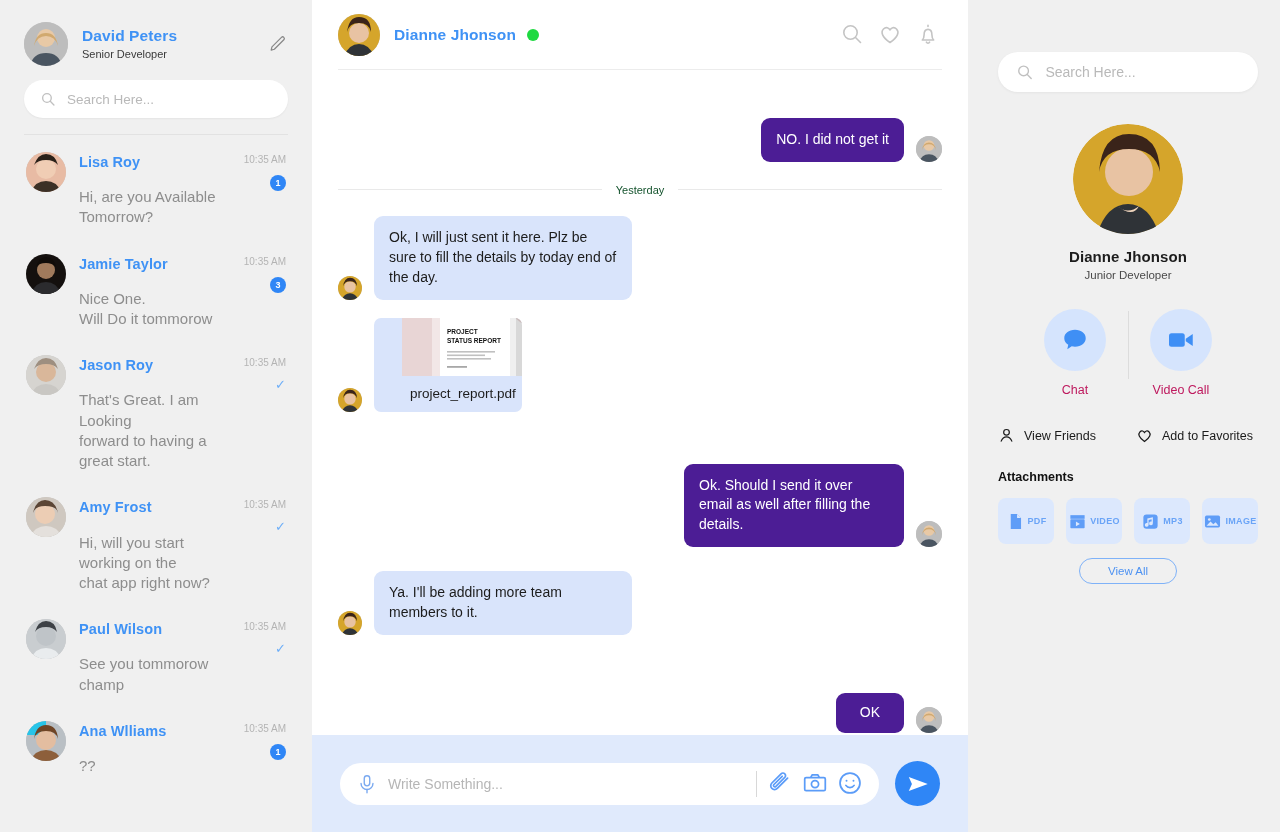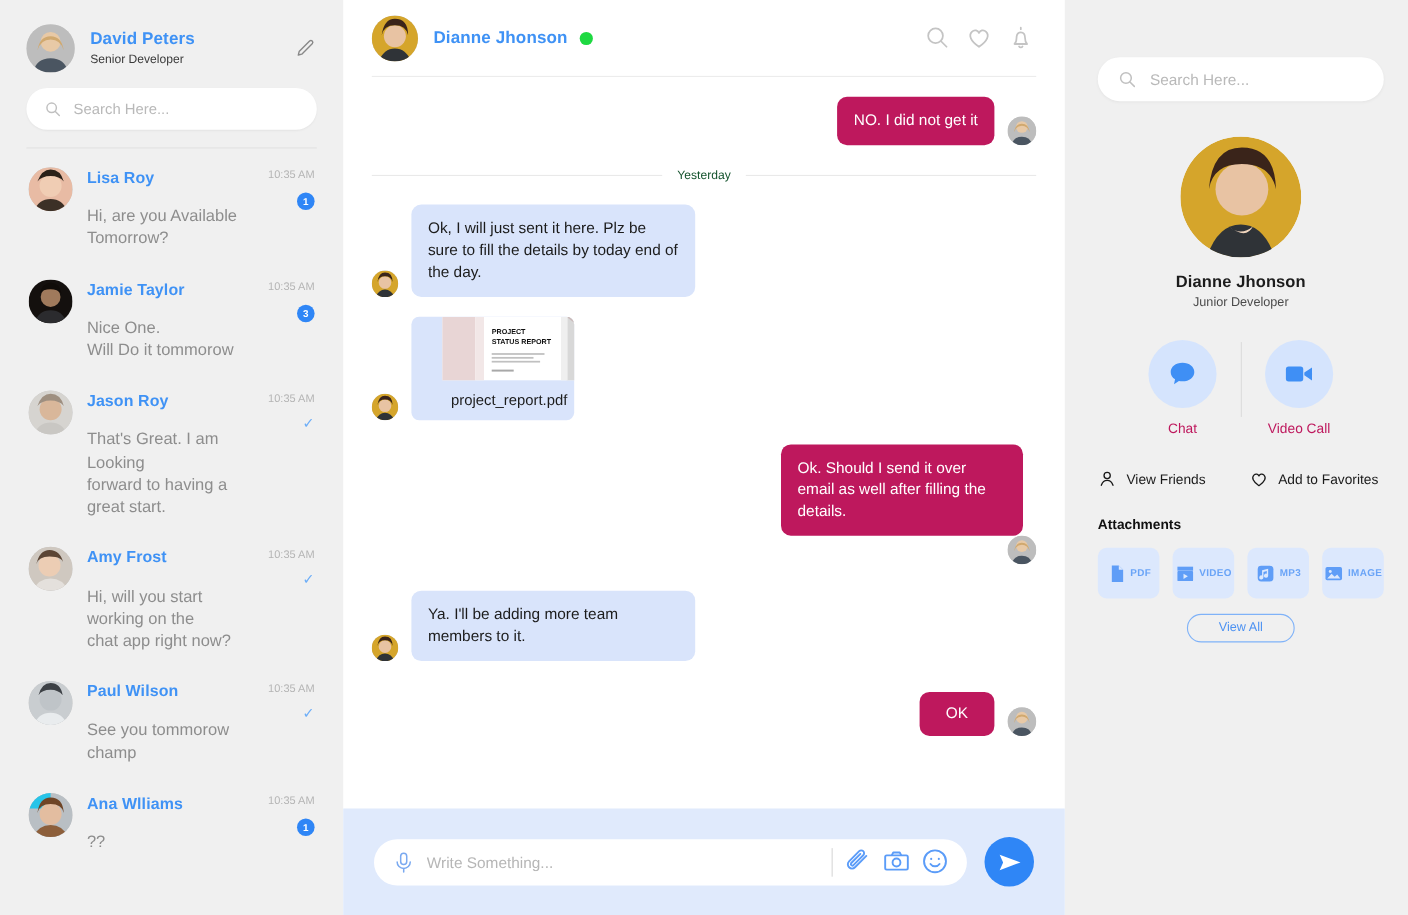--- a/index.html
+++ b/index.html
@@ -123,21 +123,21 @@
     flex: 1; overflow: hidden; padding: 18px 26px 0 26px;
     position: relative;
   }
   .msg-row { display: flex; align-items: flex-end; margin-bottom: 18px; }
   .msg-row.out { justify-content: flex-end; }
   .bubble {
     max-width: 275px; padding: 12px 15px;
     border-radius: 9px; font-size: 14px; line-height: 1.42;
   }
   .bubble.in { background: #d9e4fb; color: #1c1c1c; margin-left: 12px; }
-  .bubble.out { background: #be185d; color: #ffffff; margin-right: 12px; }
+  .bubble.out { background: #4c1d95; color: #ffffff; margin-right: 12px; margin-top: 30px; }
 
   .day-divider {
     display: flex; align-items: center; gap: 14px;
     margin: 2px 0 20px 0;
   }
   .day-divider .ln { flex: 1; height: 1px; background: #e9e9e9; }
   .day-divider .lbl { color: #14532d; font-size: 11px; }
 
   .file-card {
     margin-left: 12px; width: 148px;
@@ -505,21 +505,21 @@
               <rect x="45" y="33" width="48" height="1.6" fill="#c0c0c0"></rect>
               <rect x="45" y="36.5" width="38" height="1.6" fill="#c0c0c0"></rect>
               <rect x="45" y="40" width="44" height="1.6" fill="#c0c0c0"></rect>
               <rect x="45" y="48" width="20" height="1.8" fill="#a8a8a8"></rect>
             </svg>
           </div>
           <div class="file-name">project_report.pdf</div>
         </div>
       </div>
 
-      <div class="msg-row out" style="margin-bottom:24px;flex-direction:column;">
+      <div class="msg-row out" style="margin-bottom:24px;">
         <div class="bubble out" style="max-width:220px;">Ok. Should I send it over email as well after filling the details.</div>
         <div class="avatar" style="width:26px;height:26px;">
           <svg width="26" height="26" viewBox="0 0 44 44">
               <rect width="44" height="44" fill="#bdbdbd"></rect>
           <circle cx="22" cy="16" r="9" fill="#e8c9a6"></circle>
           <path d="M10 24 q3 -10 12 -10 q9 0 12 10 q-2 -13 -12 -13 q-10 0 -12 13z" fill="#d1a96f"></path>
           <path d="M6 44 q3 -13 16 -13 q13 0 16 13z" fill="#4a5561"></path>
             </svg>
         </div>
       </div>

